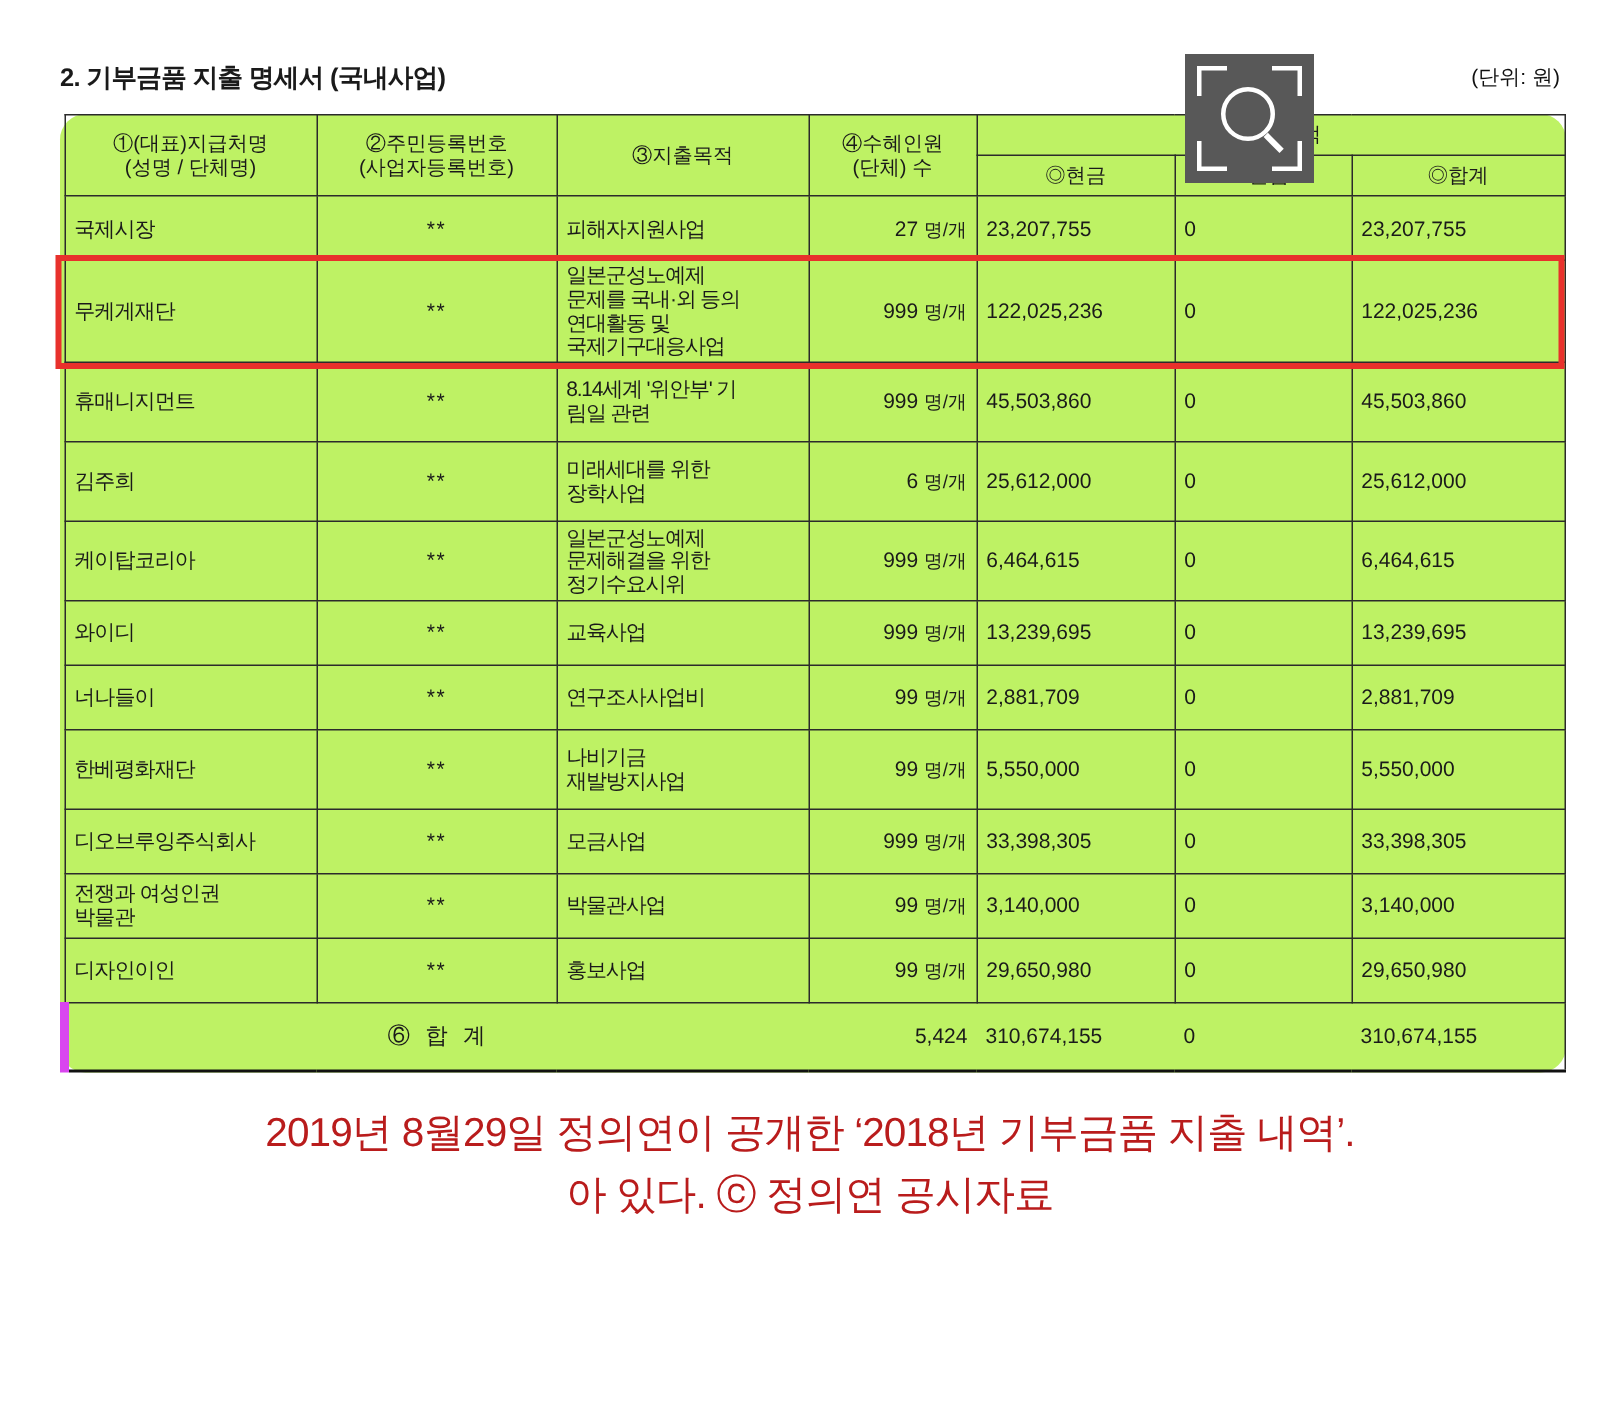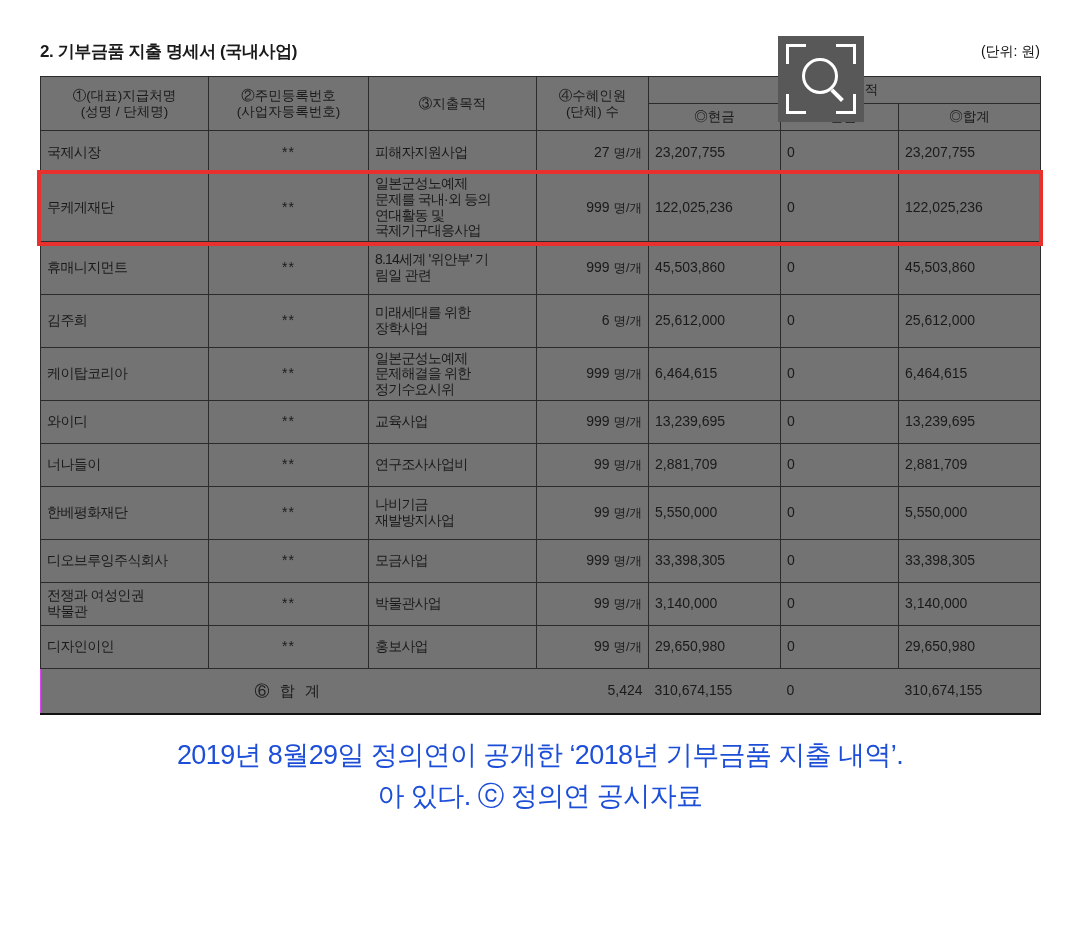--- a/index.html
+++ b/index.html
@@ -13,20 +13,21 @@
     font-family: "Liberation Sans", sans-serif;
     color: #1a1a1a;
     position: relative;
     overflow: hidden;
   }
 
   .page {
     position: relative;
     width: 872px;
     height: 945px;
+    padding-left: 12px;
   }
 
   
   .doc-head {
     position: absolute;
     left: 40px;
     top: 40px;
     width: 1000px;
     height: 26px;
   }
@@ -52,21 +53,22 @@
   .tbl-wrap {
     position: absolute;
     left: 40px;
     top: 76px;
     width: 1000px;
   }
   table.stmt {
     border-collapse: collapse;
     width: 1000px;
     table-layout: fixed;
-    background: #737373;
+    background: #bef264;
+    border-radius: 17px;
   }
   table.stmt td, table.stmt th {
     border: 1px solid #2b2b2b;
     font-weight: normal;
     font-size: 14px;
     padding: 2px 6px;
     vertical-align: middle;
     line-height: 1.12;
   }
   table.stmt thead td {
@@ -105,21 +107,21 @@
     border-right: none;
     border-bottom: 2px solid #111;
     height: 40px;
   }
   tr.total td.lbl {
     text-align: center;
     font-size: 15px;
     letter-spacing: 3px;
     border-left: 1px solid #2b2b2b;
   }
-  tr.total td.first { border-left: 1px solid #d946ef; }
+  tr.total td.first { border-left: 6px solid #d946ef; }
   tr.total td.last { border-right: 1px solid #2b2b2b; }
 
   
   .redbox {
     position: absolute;
     left: 37px;
     top: 188px;
     width: 1006px;
     height: 79px;
     border: 4px solid #e8312c;
@@ -170,21 +172,21 @@
 
   
   .caption {
     position: absolute;
     left: 50px;
     top: 735px;
     width: 980px;
     text-align: center;
     font-size: 27px;
     line-height: 1.52;
-    color: #1d4ed8;
+    color: #b91c1c;
     letter-spacing: -0.6px;
   }
 </style>
 </head>
 <body>
 
 <div class="page">
 
   <div class="doc-head">
     <div class="doc-title">2. 기부금품 지출 명세서 (국내사업)</div>

